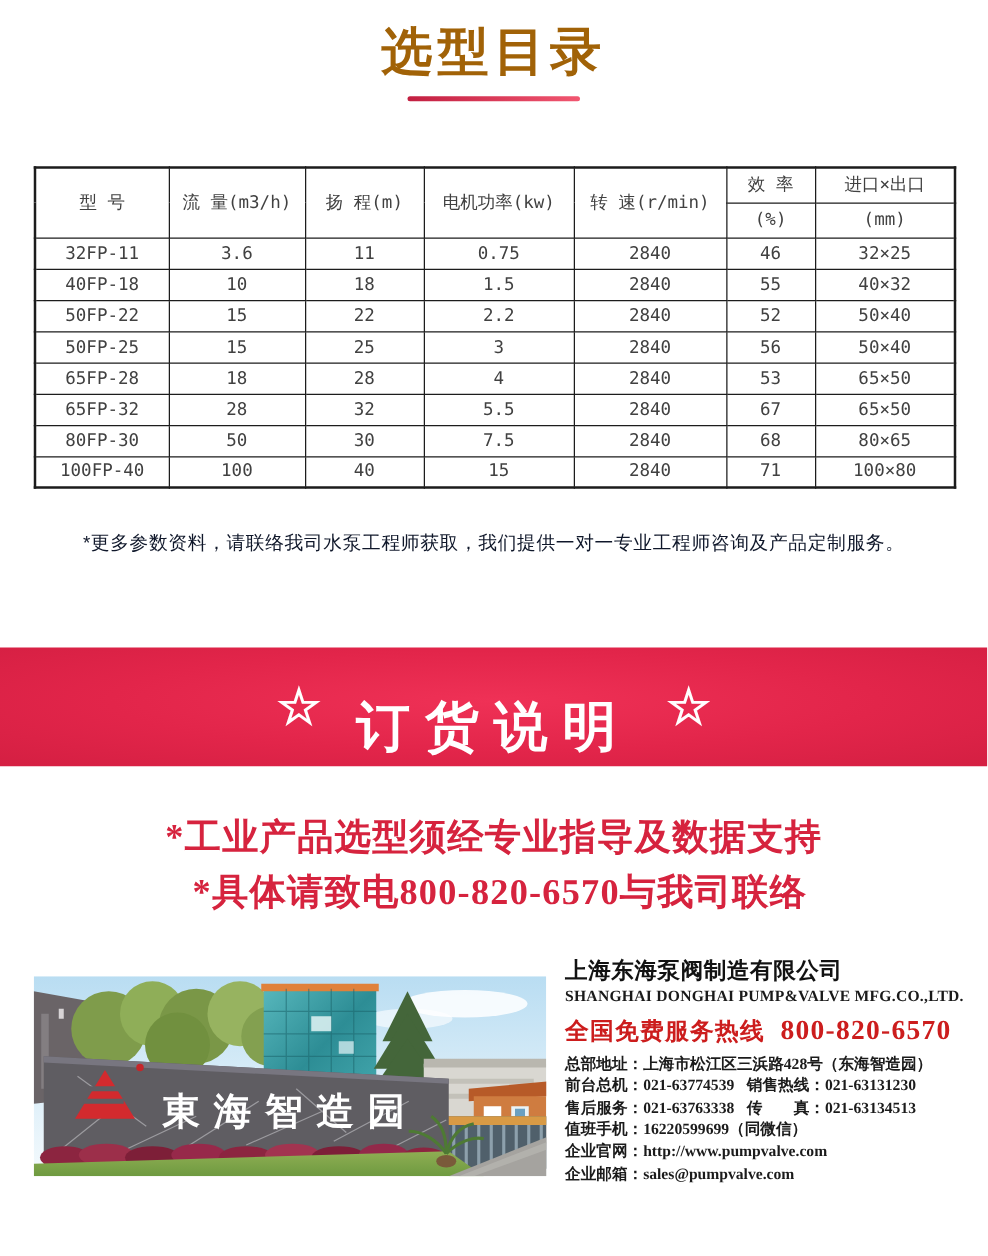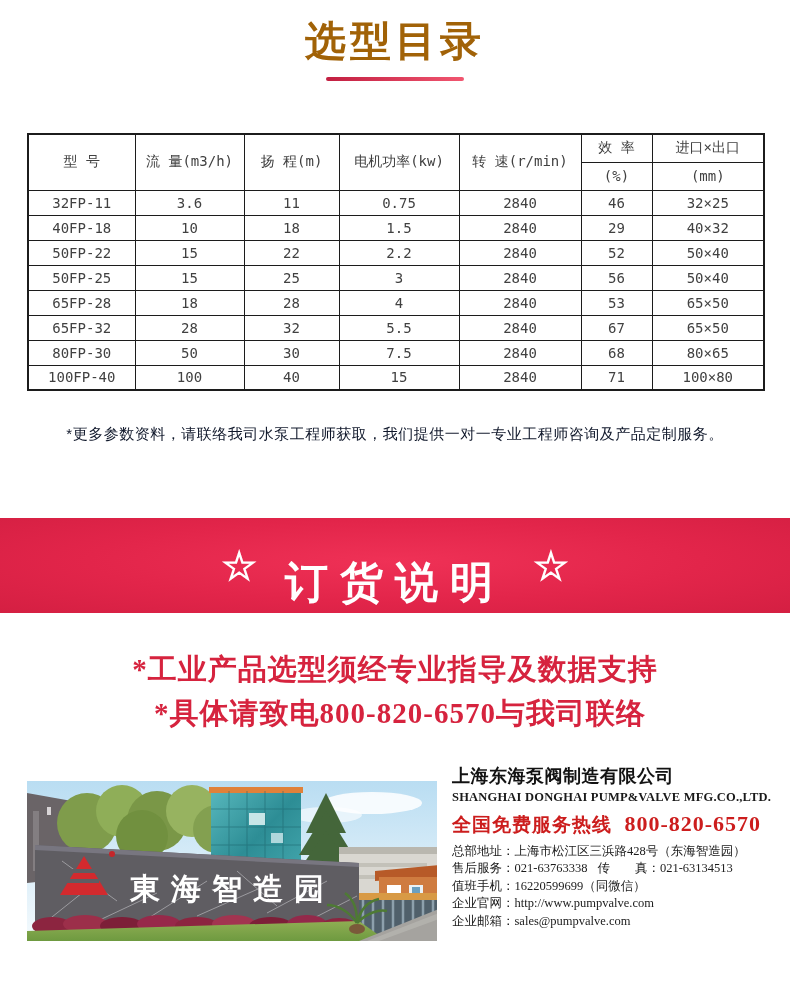--- a/index.html
+++ b/index.html
@@ -81,21 +81,21 @@
     margin-top:3px; letter-spacing:0.2px;
   }
   .hotline { margin-top:6px; white-space:nowrap; color:#cc1d1d; font-weight:bold; }
   .hotline-label { font-size:19px; letter-spacing:1px;margin-top:20px; }
   .hotline-number {
     font-family:"Liberation Serif",serif; font-size:22px; margin-left:8px;
     letter-spacing:1px;
   }
   .contacts {
     margin-top:5px; font-family:"Liberation Serif",serif;
-    font-size:12.5px; font-weight:normal; color:#1b1b1b;
+    font-size:12.5px; font-weight:bold; color:#1b1b1b;
   }
   .contact-line { line-height:17.6px; white-space:nowrap; }
   .c-label { }
   .c-value { margin-right:10px; }
 </style>
 </head>
 <body>
 
 <div class="page">
 
@@ -136,21 +136,21 @@
           <td>2840</td>
           <td>46</td>
           <td>32×25</td>
         </tr>
         <tr>
           <td>40FP-18</td>
           <td>10</td>
           <td>18</td>
           <td>1.5</td>
           <td>2840</td>
-          <td>29</td>
+          <td>55</td>
           <td>40×32</td>
         </tr>
         <tr>
           <td>50FP-22</td>
           <td>15</td>
           <td>22</td>
           <td>2.2</td>
           <td>2840</td>
           <td>52</td>
           <td>50×40</td>
@@ -355,20 +355,21 @@
 
   <div class="company-block">
     <div class="company-name">上海东海泵阀制造有限公司</div>
     <div class="company-name-en">SHANGHAI DONGHAI PUMP&amp;VALVE MFG.CO.,LTD.</div>
     <div class="hotline">
       <span class="hotline-label">全国免费服务热线</span>
       <span class="hotline-number">800-820-6570</span>
     </div>
     <div class="contacts">
         <div class="contact-line"><span class="c-label">总部地址：</span><span class="c-value">上海市松江区三浜路428号（东海智造园）</span></div>
+        <div class="contact-line"><span class="c-label">前台总机：</span><span class="c-value">021-63774539</span><span class="c-label">销售热线：</span><span class="c-value">021-63131230</span></div>
         <div class="contact-line"><span class="c-label">售后服务：</span><span class="c-value">021-63763338</span><span class="c-label">传　　真：</span><span class="c-value">021-63134513</span></div>
         <div class="contact-line"><span class="c-label">值班手机：</span><span class="c-value">16220599699（同微信）</span></div>
         <div class="contact-line"><span class="c-label">企业官网：</span><span class="c-value">http://www.pumpvalve.com</span></div>
         <div class="contact-line"><span class="c-label">企业邮箱：</span><span class="c-value">sales@pumpvalve.com</span></div>
       </div>
   </div>
 
 </div>
 
 </body></html>

